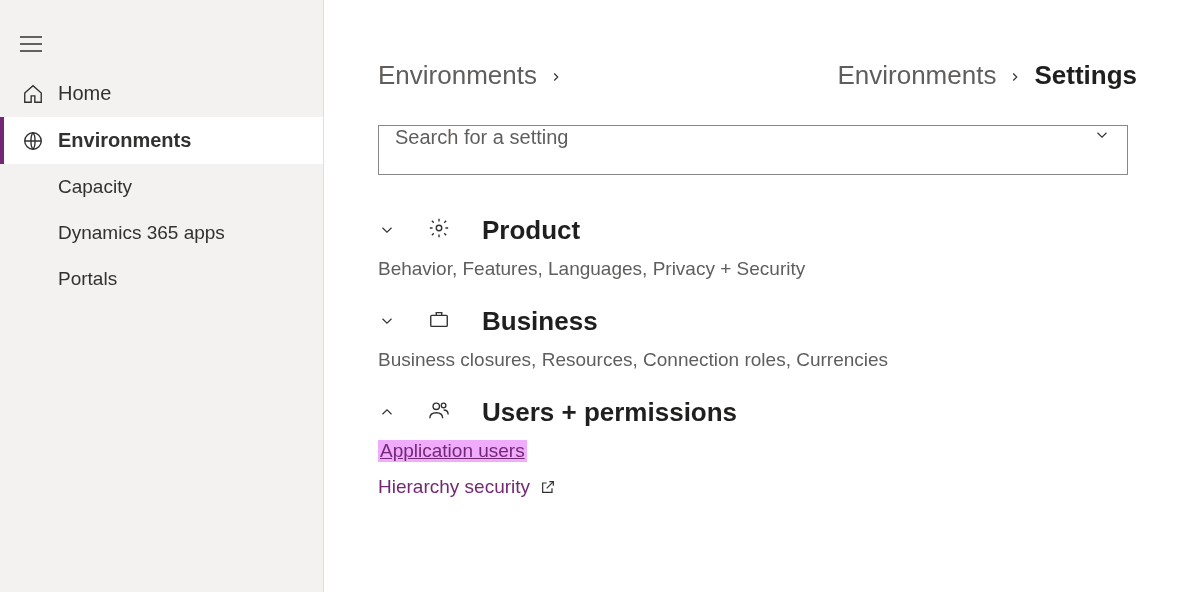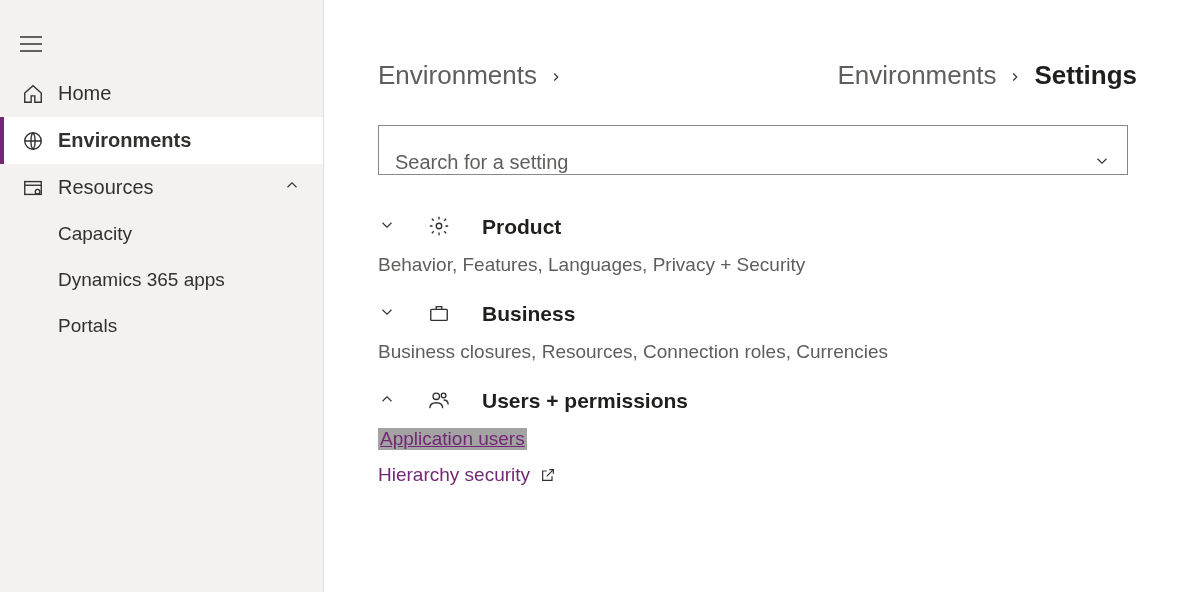--- a/index.html
+++ b/index.html
@@ -12,29 +12,29 @@
   .nav-item.active::before { content:""; position:absolute; left:0; top:0; bottom:0; width:4px; background:#742774; }
   .nav-item .chev { margin-left:auto; }
   .nav-sub { padding:12px 22px 12px 58px; font-size:19px; color:#323130; cursor:pointer; }
   .icon { width:22px; height:22px; flex:0 0 22px; display:flex; align-items:center; justify-content:center; }
   .main { flex:1; padding: 60px 54px 0 54px; overflow:hidden; }
   .breadcrumbs { display:flex; justify-content:space-between; align-items:center; margin-bottom:34px; font-size:26px; }
   .bc-left, .bc-right { display:flex; align-items:center; gap:12px; color:#605e5c; }
   .bc-link { color:#605e5c; }
   .bc-current { color:#201f1e; font-weight:700; }
   .bc-sep { color:#a19f9d; }
-  .search-box { width:100%; max-width:750px; border:1px solid #8a8886; display:flex; align-items:flex-end; padding:0 16px; height:50px; margin-bottom:40px; }
+  .search-box { width:100%; max-width:750px; border:1px solid #8a8886; display:flex; align-items:flex-start; padding:0 16px; height:50px; margin-bottom:40px; }
   .search-box input { flex:1; border:none; outline:none; font-size:20px; color:#201f1e; background:transparent; }
   .search-box input::placeholder { color:#605e5c; }
   .section { margin-bottom:26px; }
-  .sec-head { display:flex; gap:32px; font-size:21px; font-weight:600; color:#201f1e; margin-bottom:12px; }
+  .sec-head { display:flex; align-items:center; gap:32px; font-size:26px; font-weight:600; color:#201f1e; margin-bottom:12px; }
   .sec-desc { font-size:19px; color:#605e5c; }
   .link-list { margin-top:8px; display:flex; flex-direction:column; gap:14px; }
   .setting-link { display:inline-flex; align-items:center; gap:10px; color:#742774; font-size:19px; text-decoration:none; cursor:pointer; }
-  .highlight { background:#a3a3a3; text-decoration:underline; padding:0 2px; }
+  .highlight { background:#f0abfc; text-decoration:underline; padding:0 2px; }
   .ext-icon { display:inline-flex; }
   svg { stroke:#323130; }
 </style>
 </head>
 <body>
 
 <div class="sidebar">
   <div class="hamburger">
     <svg width="22" height="16" viewBox="0 0 22 16" fill="none" stroke-width="1.5">
         <line x1="0" y1="1" x2="22" y2="1"></line>
@@ -56,35 +56,20 @@
     <span class="icon">
       <svg width="22" height="22" viewBox="0 0 24 24" fill="none" stroke-width="1.5">
           <circle cx="12" cy="12" r="9"></circle>
           <path d="M3 12h18M12 3c3 3 3 15 0 18M12 3c-3 3-3 15 0 18"></path>
         </svg>
     </span>
     <span>Environments</span>
   </div>
 
 
-  <div class="nav-item">
-    <span class="icon">
-      <svg width="22" height="22" viewBox="0 0 24 24" fill="none" stroke-width="1.5">
-          <rect x="3" y="5" width="18" height="14"></rect>
-          <line x1="3" y1="9" x2="21" y2="9"></line>
-          <circle cx="17" cy="16" r="2.5"></circle>
-        </svg>
-    </span>
-    <span>Resources</span>
-    <span class="chev">
-      <svg width="18" height="18" viewBox="0 0 24 24" fill="none" stroke-width="1.5">
-          <polyline points="6 15 12 9 18 15"></polyline>
-        </svg>
-    </span>
-  </div>
 
   <div class="nav-sub"><span>Capacity</span></div>
   <div class="nav-sub"><span>Dynamics 365 apps</span></div>
   <div class="nav-sub"><span>Portals</span></div>
 
 </div>
 
 <div class="main">
   <div class="breadcrumbs">
     <div class="bc-left">

